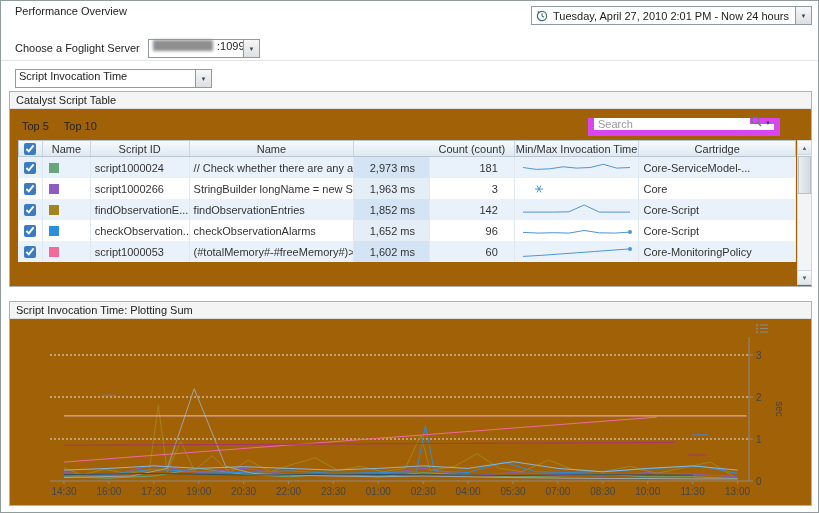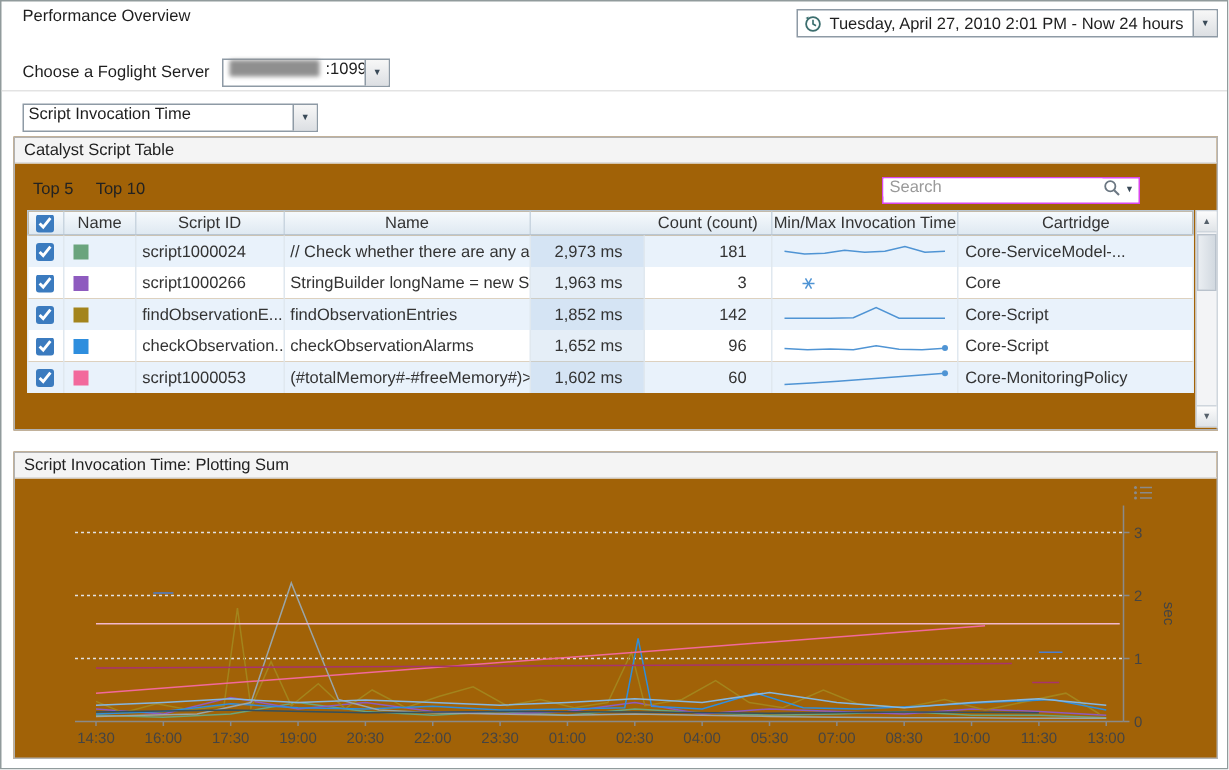--- a/index.html
+++ b/index.html
@@ -36,22 +36,22 @@
   
   .panel { position:absolute; left:8px; width:803px; border:1px solid #b2b2b2; background:#a16207; }
   #panel-table { top:90px; height:196px; }
   #panel-chart { top:300px; height:205px; }
   .panel-title { height:17px; line-height:16px; padding-left:6px; background:#f4f4f4;
     border-bottom:1px solid #dddddd; color:#222; }
 
   
   .toplinks { position:absolute; left:12px; top:28px; }
   .toplinks span { margin-right:12px; cursor:pointer; color:#222; }
-  .searchbox { position:absolute; left:578px; top:26px; width:172px; height:18px;
-    border:1px solid #d946ef; display:flex; align-items:flex-start; background:#fff; }
+  .searchbox { position:absolute; left:578px; top:26px; width:192px; height:18px;
+    border:6px solid #d946ef; display:flex; align-items:flex-end; background:#fff; }
   .searchbox input { flex:1; min-width:0; border:0; outline:0; padding:0 4px;
     font-family:"Liberation Sans", sans-serif; font-size:11px; color:#333; }
   .searchbox input::placeholder { color:#999; }
   .search-icons { display:flex; align-items:center; padding-right:3px; gap:2px; cursor:pointer; }
   .mini-arrow { font-size:6px; color:#3a4a58; }
 
   
   .table { position:absolute; left:8px; top:48px; width:778px; }
   .thead { display:flex; height:17px; background:linear-gradient(#f6fafd,#dfe9f2);
     border:1px solid #b9c6d2; }

